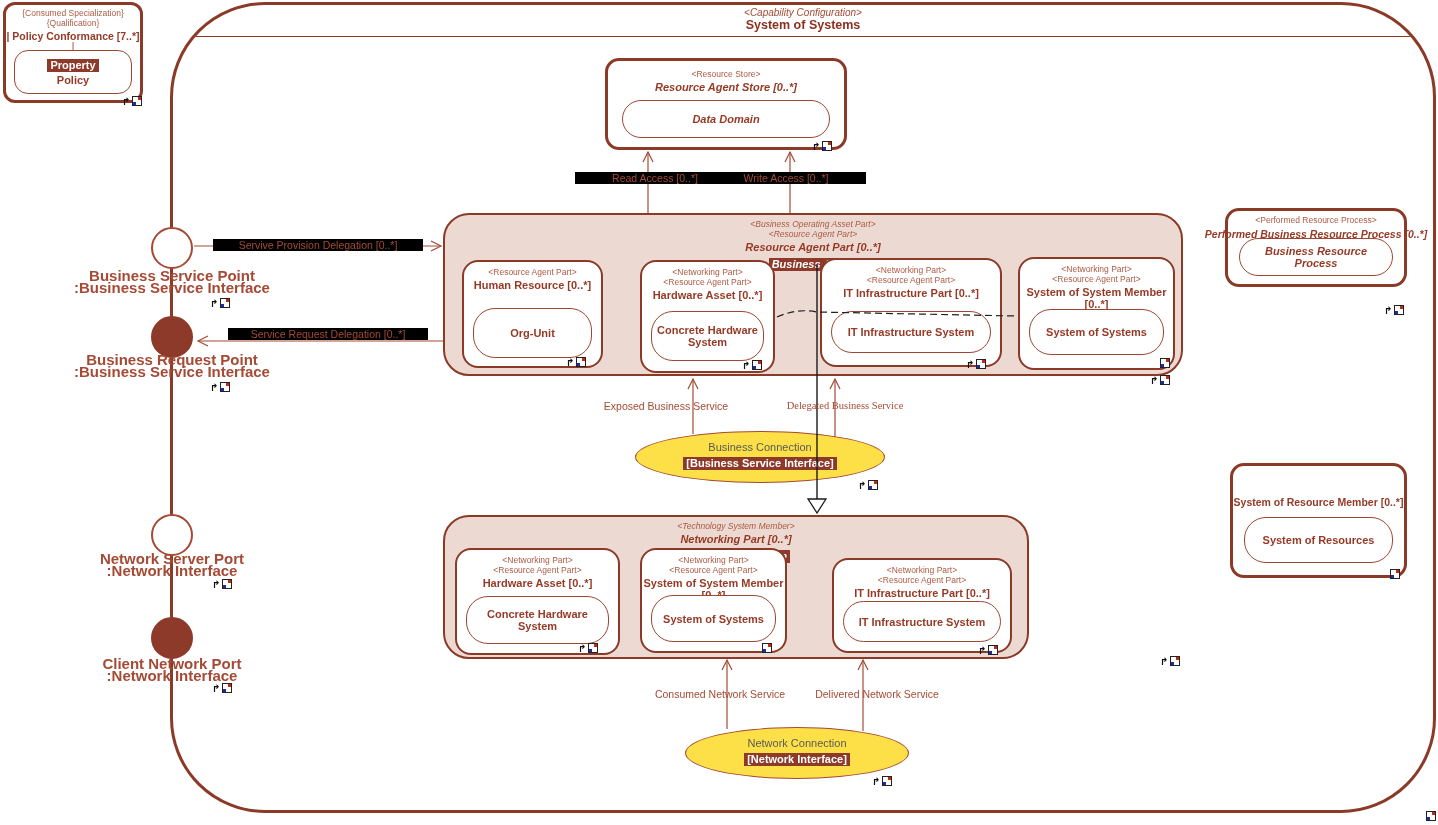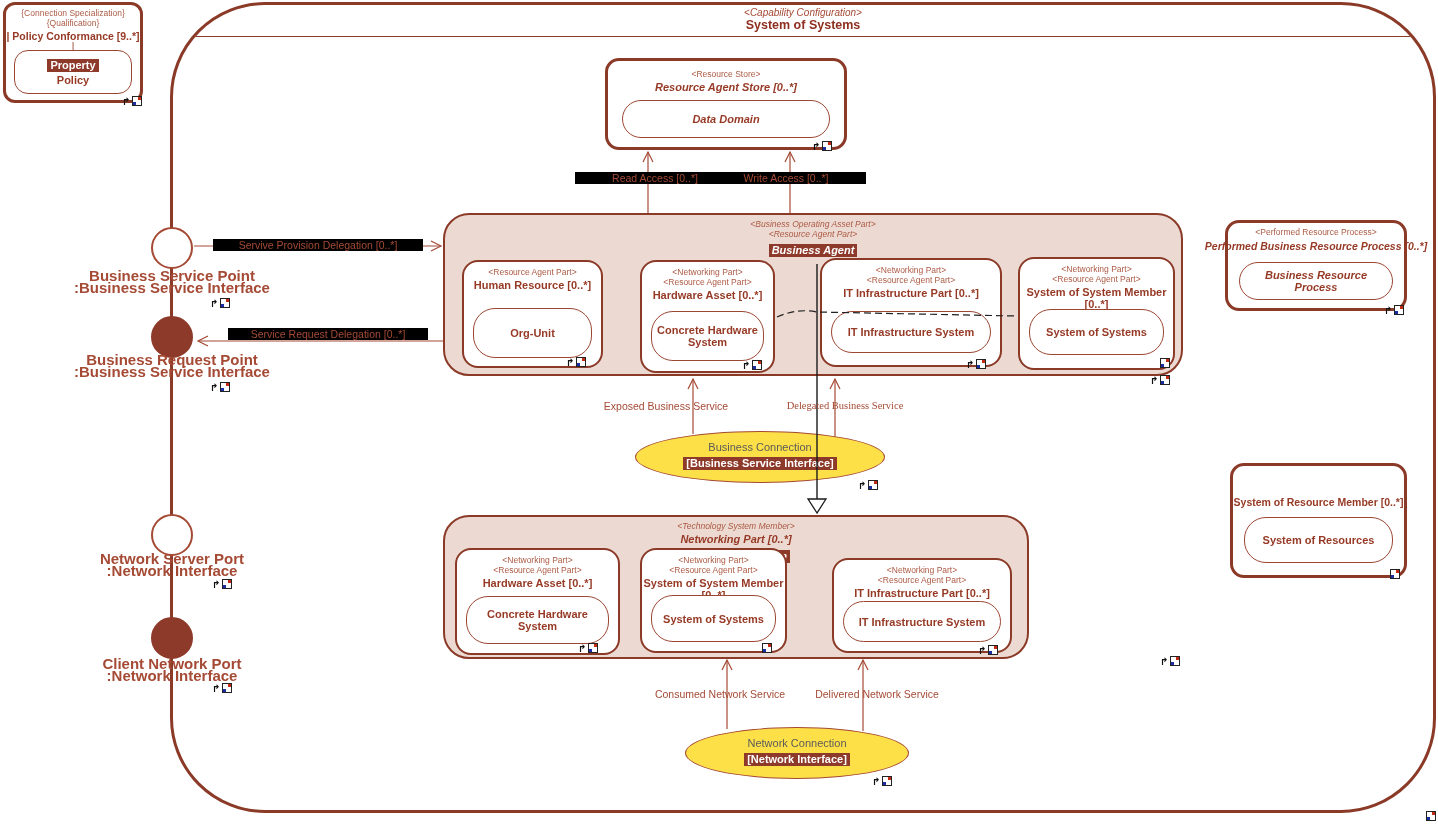--- a/index.html
+++ b/index.html
@@ -64,23 +64,23 @@
 
 <div id="canvas">
 
   <div class="bigframe">
     <div class="ftitle-st">&lt;Capability Configuration&gt;</div>
     <div class="ftitle">System of Systems</div>
     <div class="sep"></div>
   </div>
 
   <div class="box" style="left:3px;top:2px;width:140px;height:101px;border-radius:12px;padding-top:3px;">
-    <div class="stereo">{Connection Specialization}</div>
+    <div class="stereo">{Consumed Specialization}</div>
     <div class="stereo">{Qualification}</div>
-    <div class="pname" style="font-size:10.5px;">| Policy Conformance [9..*]</div>
+    <div class="pname" style="font-size:10.5px;">| Policy Conformance [7..*]</div>
     <div class="stereo" style="font-size:10px;color:var(--name);">|</div>
     <div class="inner" style="left:8px;right:8px;bottom:6px;height:44px;border-radius:14px;flex-direction:column;">
       <span class="tag" style="font-style:normal;">Property</span>
       <span style="margin-top:2px;">Policy</span>
     </div>
   </div>
   <div class="icons" style="left:122px;top:96px;">
     <span class="ic-arrow">↱</span>
     <span class="ic-square"></span>
   </div>
@@ -93,20 +93,21 @@
     </div>
   </div>
   <div class="icons" style="left:812px;top:141px;">
     <span class="ic-arrow">↱</span>
     <span class="ic-square"></span>
   </div>
 
   <div class="container" style="left:443px;top:213px;width:740px;height:163px;">
     <div class="stereo it">&lt;Business Operating Asset Part&gt;</div>
     <div class="stereo it">&lt;Resource Agent Part&gt;</div>
+    <div class="pname it">Resource Agent Part [0..*]</div>
     <div class="tagline"><span class="tag it">Business Agent</span></div>
   </div>
 
   <div class="part" style="left:462px;top:260px;width:141px;height:108px;">
     <div class="stereo">&lt;Resource Agent Part&gt;</div>
     <div class="pname">Human Resource [0..*]</div>
     <div class="inner" style="bottom:8px;height:50px;">
       <span>Org-Unit</span>
     </div>
   </div>
@@ -150,21 +151,21 @@
     </div>
   </div>
   <div class="icons" style="left:1160px;top:358px;">
     <span class="ic-square"></span>
   </div>
   <div class="icons" style="left:1150px;top:375px;">
     <span class="ic-arrow">↱</span>
     <span class="ic-square"></span>
   </div>
 
-  <div class="box" style="left:1225px;top:220px;width:182px;height:91px;padding-top:4px;">
+  <div class="box" style="left:1225px;top:208px;width:182px;height:79px;padding-top:4px;">
     <div class="stereo">&lt;Performed Resource Process&gt;</div>
     <div class="nowrapname it" style="top:17px;">Performed Business Resource Process [0..*]</div>
     <div class="inner it" style="left:11px;right:11px;bottom:8px;height:38px;border-radius:19px;">
       <span>Business Resource Process</span>
     </div>
   </div>
   <div class="icons" style="left:1384px;top:305px;">
     <span class="ic-arrow">↱</span>
     <span class="ic-square"></span>
   </div>

